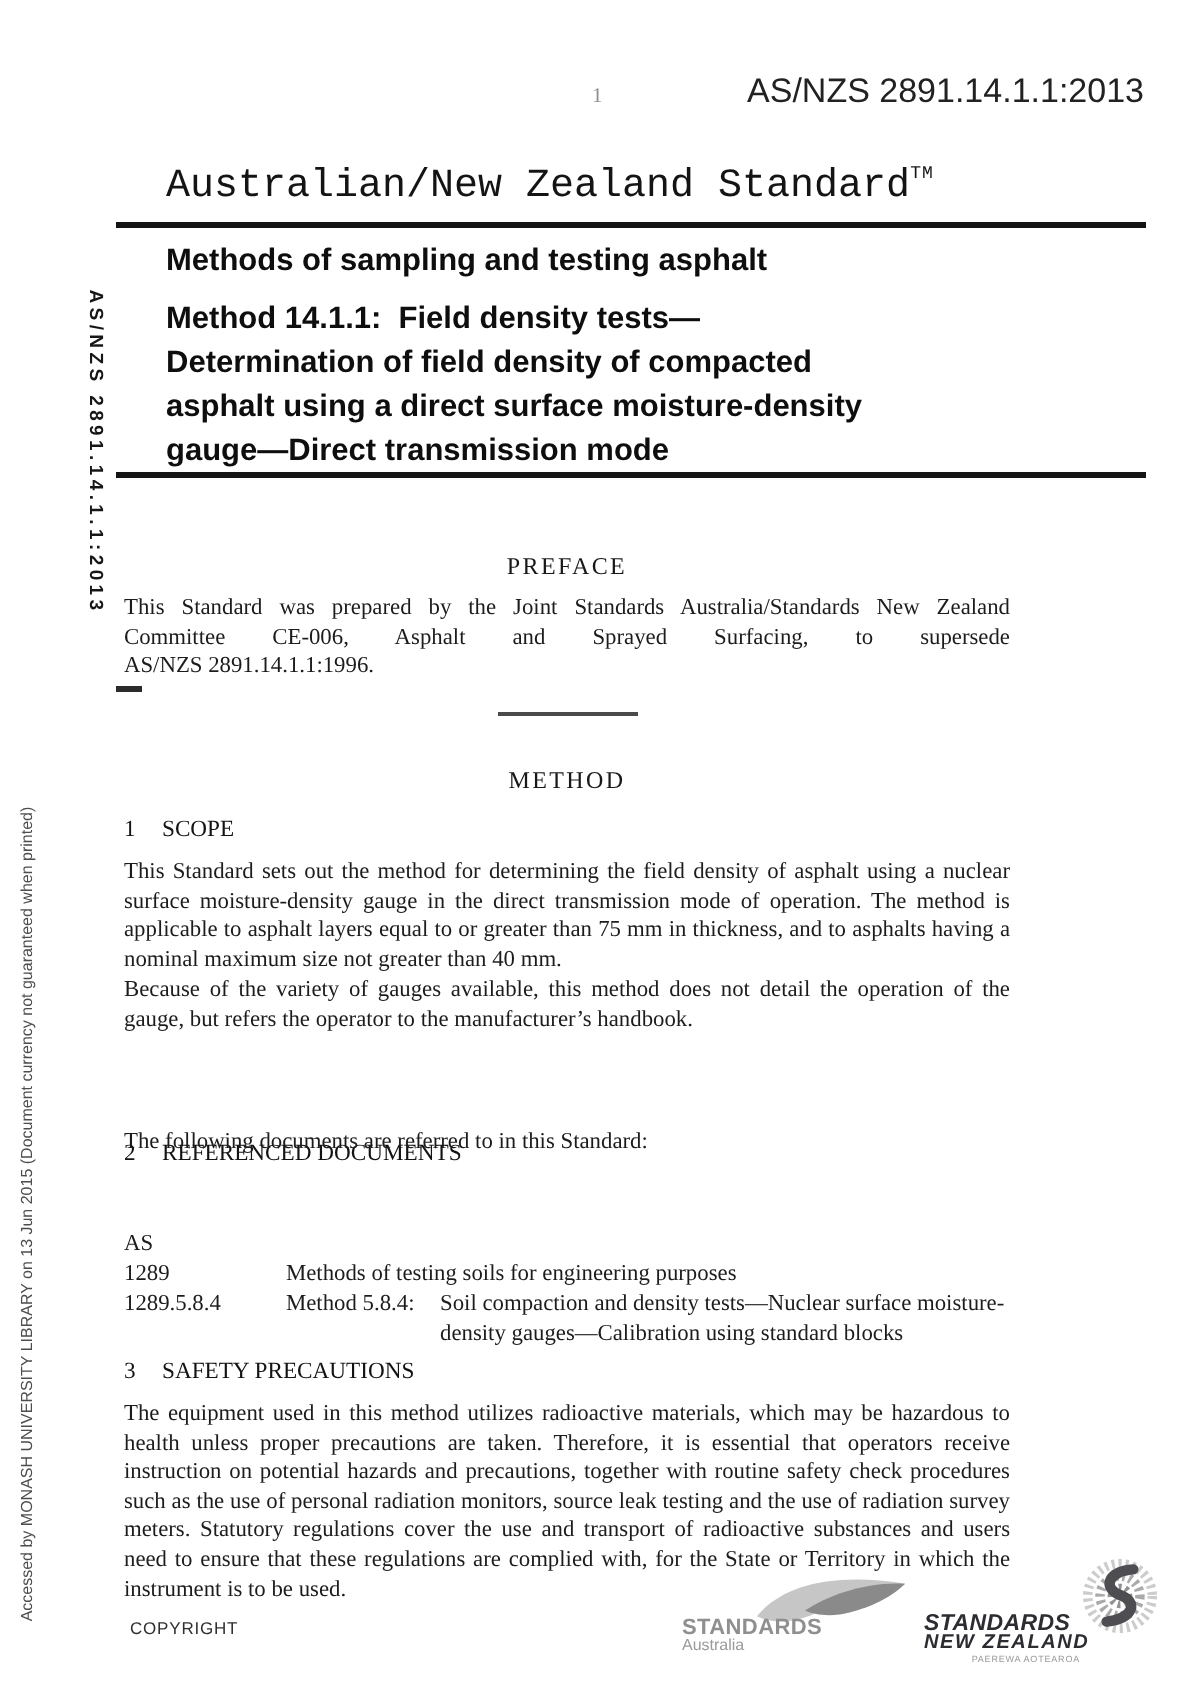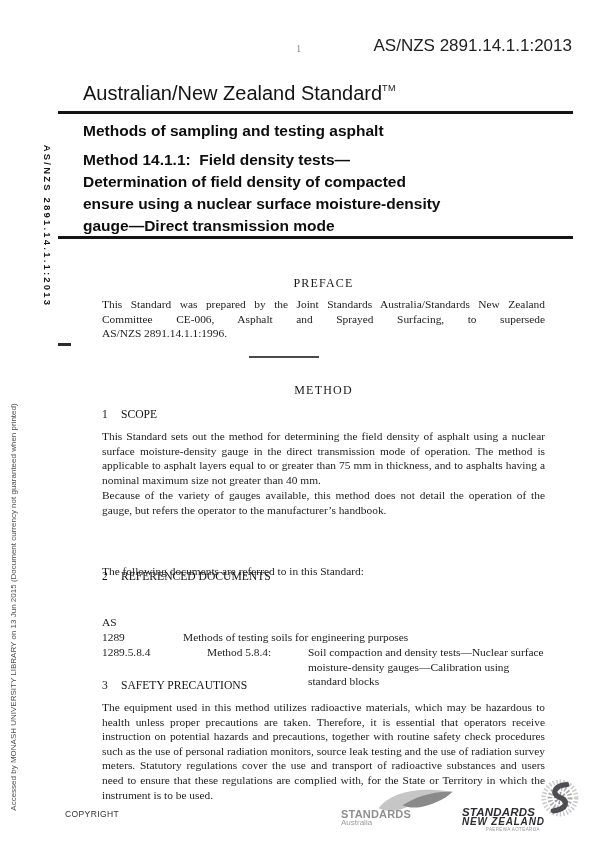--- a/index.html
+++ b/index.html
@@ -30,48 +30,48 @@
   .v-access {
     position:absolute; left:-206px; top:601px; width:442px; height:12px;
     transform:rotate(-90deg); transform-origin:center;
     font-family:"Liberation Sans","DejaVu Sans",sans-serif;
     font-size:8px; color:#4d4d4d; white-space:nowrap; text-align:center;
   }
   .tick { position:absolute; left:58px; top:343px; width:13px; height:2.5px; background:#2b2b2b; }
   
   .std-type {
     position:absolute; left:83px; top:82px;
-    font-family:Liberation Sans, sans-serif;
+    font-family:Liberation Mono, monospace;
     font-size:20px; color:#141414; white-space:nowrap;
   }
   .std-type sup { font-size:9px; vertical-align:9px; letter-spacing:0.5px; }
   .rule { position:absolute; left:58px; width:515px; height:3px; background:#141414; }
   .rule-top { top:111px; }
   .rule-bottom { top:236px; }
   .mh-title1 {
     position:absolute; left:83px; top:122px;
     font-family:"Liberation Sans","DejaVu Sans",sans-serif;
     font-weight:bold; font-size:15.5px; color:#0e0e0e; white-space:nowrap;
   }
   .mh-sub {
     position:absolute; left:83px; top:149px;
     font-family:"Liberation Sans","DejaVu Sans",sans-serif;
     font-weight:bold; font-size:15.5px; line-height:22px; color:#0e0e0e;
   }
   .mh-sub div { white-space:nowrap; }
   
-  .blk { position:absolute; left:62px; width:443px; font-size:11.4px; line-height:14.6px; color:#1c1c1c;margin-left:40px; }
+  .blk { position:absolute; left:62px; width:443px; font-size:11.4px; line-height:14.6px; color:#1c1c1c; }
   .center-head { text-align:center; font-size:12px; letter-spacing:1.2px; color:#181818; }
   .jpara { text-align:justify; }
   .jline { text-align:justify; text-align-last:justify; }
   .divider { position:absolute; left:249px; top:356px; width:70px; height:2px; background:#4a4a4a; }
   .sec-head { font-weight:normal; font-size:11.6px; color:#131313; }
   .sec-num { display:inline-block; width:19px; }
   .ref-row { display:grid; grid-template-columns:81px 1fr; }
-  .ref-row3 { display:grid; grid-template-columns:81px 77px 1fr;gap:24px; }
+  .ref-row3 { display:grid; grid-template-columns:81px 77px 1fr; }
   
   .copyright {
     position:absolute; left:65px; top:809px;
     font-family:"Liberation Sans","DejaVu Sans",sans-serif;
     font-size:8.5px; letter-spacing:0.4px; color:#2f2f2f;
   }
   .sa-swoosh { position:absolute; left:377px; top:787px; }
   .sa-name {
     position:absolute; left:341px; top:808px;
     font-family:"Liberation Sans","DejaVu Sans",sans-serif;
@@ -114,21 +114,21 @@
   <div class="tick"></div>
 
   <div class="std-type">
     <span>Australian/New Zealand Standard</span><sup>TM</sup>
   </div>
   <div class="rule rule-top"></div>
   <div class="mh-title1">Methods of sampling and testing asphalt</div>
   <div class="mh-sub">
     <div>Method 14.1.1:&nbsp; Field density tests—</div>
     <div>Determination of field density of compacted</div>
-    <div>ensure using a nuclear surface moisture-density</div>
+    <div>asphalt using a direct surface moisture-density</div>
     <div>gauge—Direct transmission mode</div>
   </div>
   <div class="rule rule-bottom"></div>
 
   <div class="blk center-head" style="top:276px">PREFACE</div>
   <div class="blk" style="top:297px">
     <div class="jline">This Standard was prepared by the Joint Standards Australia/Standards New Zealand</div>
     <div class="jline">Committee CE-006, Asphalt and Sprayed Surfacing, to supersede</div>
     <div>AS/NZS 2891.14.1.1:1996.</div>
   </div>

